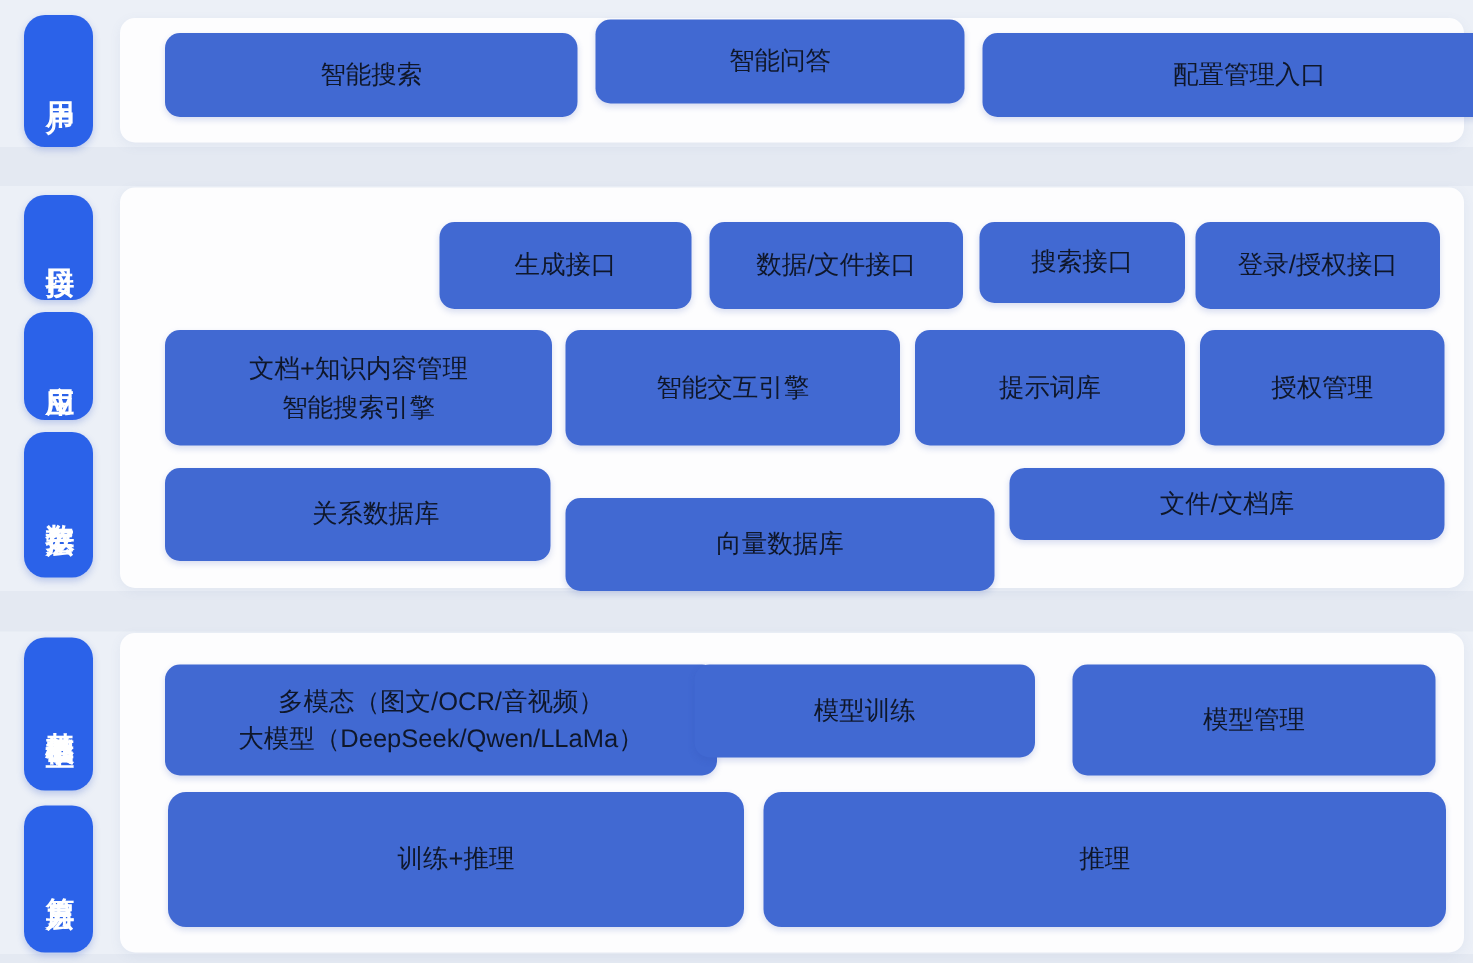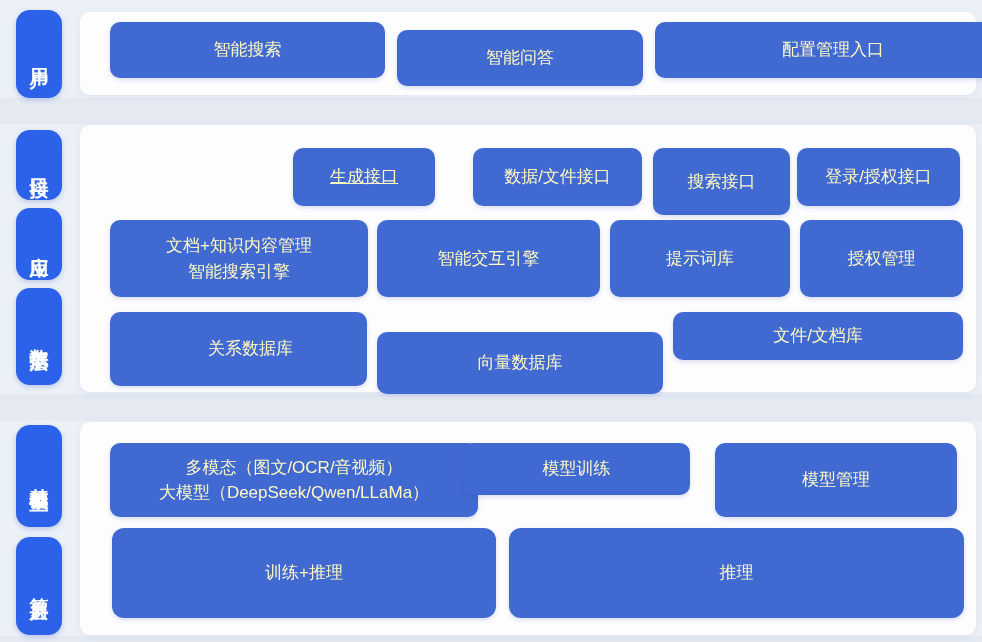--- a/index.html
+++ b/index.html
@@ -50,21 +50,21 @@
   .sl2 { top: 130px; height: 70px; }
   .sl3 { top: 208px; height: 72px; }
   .sl4 { top: 288px; height: 97px; }
   .sl5 { top: 425px; height: 102px; }
   .sl6 { top: 537px; height: 98px; }
 
   .node {
     position: absolute;
     background: #4169d2;
     border-radius: 10px;
-    color: #fef9c3;
+    color: #0f172a;
     font-size: 17px;
     font-weight: 500;
     display: flex;
     align-items: center;
     justify-content: center;
     text-align: center;
     white-space: pre-line;
     line-height: 1.5;
     box-shadow: 0 2px 4px rgba(50, 80, 180, 0.18);
   }
@@ -83,39 +83,39 @@
   <div class="panel p3"></div>
 
   <div class="side-label sl1">用户</div>
   <div class="side-label sl2">接口</div>
   <div class="side-label sl3">应用</div>
   <div class="side-label sl4">数据层</div>
   <div class="side-label sl5">基础模型</div>
   <div class="side-label sl6">算力层</div>
 
   <div class="node" style="left:110px; top:22px; width:275px; height:56px;">智能搜索</div>
-  <div class="node" style="left:397px; top:30px; width:246px; height:56px;">智能问答</div>
+  <div class="node" style="left:397px; top:13px; width:246px; height:56px;">智能问答</div>
   <div class="node" style="left:655px; top:22px; width:356px; height:56px;">配置管理入口</div>
 
-  <div class="node" style="left:293px; top:148px; width:142px; height:58px;text-decoration:underline;">生成接口</div>
+  <div class="node" style="left:293px; top:148px; width:168px; height:58px;">生成接口</div>
   <div class="node" style="left:473px; top:148px; width:169px; height:58px;">数据/文件接口</div>
-  <div class="node" style="left:653px; top:148px; width:137px; height:67px;">搜索接口</div>
+  <div class="node" style="left:653px; top:148px; width:137px; height:54px;">搜索接口</div>
   <div class="node" style="left:797px; top:148px; width:163px; height:58px;text-align:center;">登录/授权接口</div>
 
   <div class="node" style="left:110px; top:220px; width:258px; height:77px;">文档+知识内容管理
 智能搜索引擎</div>
   <div class="node" style="left:377px; top:220px; width:223px; height:77px;font-family:Liberation Serif, serif;">智能交互引擎</div>
   <div class="node" style="left:610px; top:220px; width:180px; height:77px;">提示词库</div>
   <div class="node" style="left:800px; top:220px; width:163px; height:77px;">授权管理</div>
 
-  <div class="node" style="left:110px; top:312px; width:257px; height:74px;padding-left:24px;">关系数据库</div>
+  <div class="node" style="left:110px; top:312px; width:257px; height:62px;padding-left:24px;">关系数据库</div>
   <div class="node" style="left:377px; top:312px; width:286px; height:62px;margin-top:20px;">向量数据库</div>
   <div class="node" style="left:673px; top:312px; width:290px; height:48px;">文件/文档库</div>
 
   <div class="node" style="left:110px; top:443px; width:368px; height:74px;">多模态（图文/OCR/音视频）
 大模型（DeepSeek/Qwen/LLaMa）</div>
-  <div class="node" style="left:463px; top:443px; width:227px; height:52px;">模型训练</div>
+  <div class="node" style="left:463px; top:443px; width:227px; height:62px;">模型训练</div>
   <div class="node" style="left:715px; top:443px; width:242px; height:74px;">模型管理</div>
 
   <div class="node" style="left:112px; top:528px; width:384px; height:90px; border-radius:12px;">训练+推理</div>
   <div class="node" style="left:509px; top:528px; width:455px; height:90px; border-radius:12px;">推理</div>
 
 </div>
 
 </body></html>

